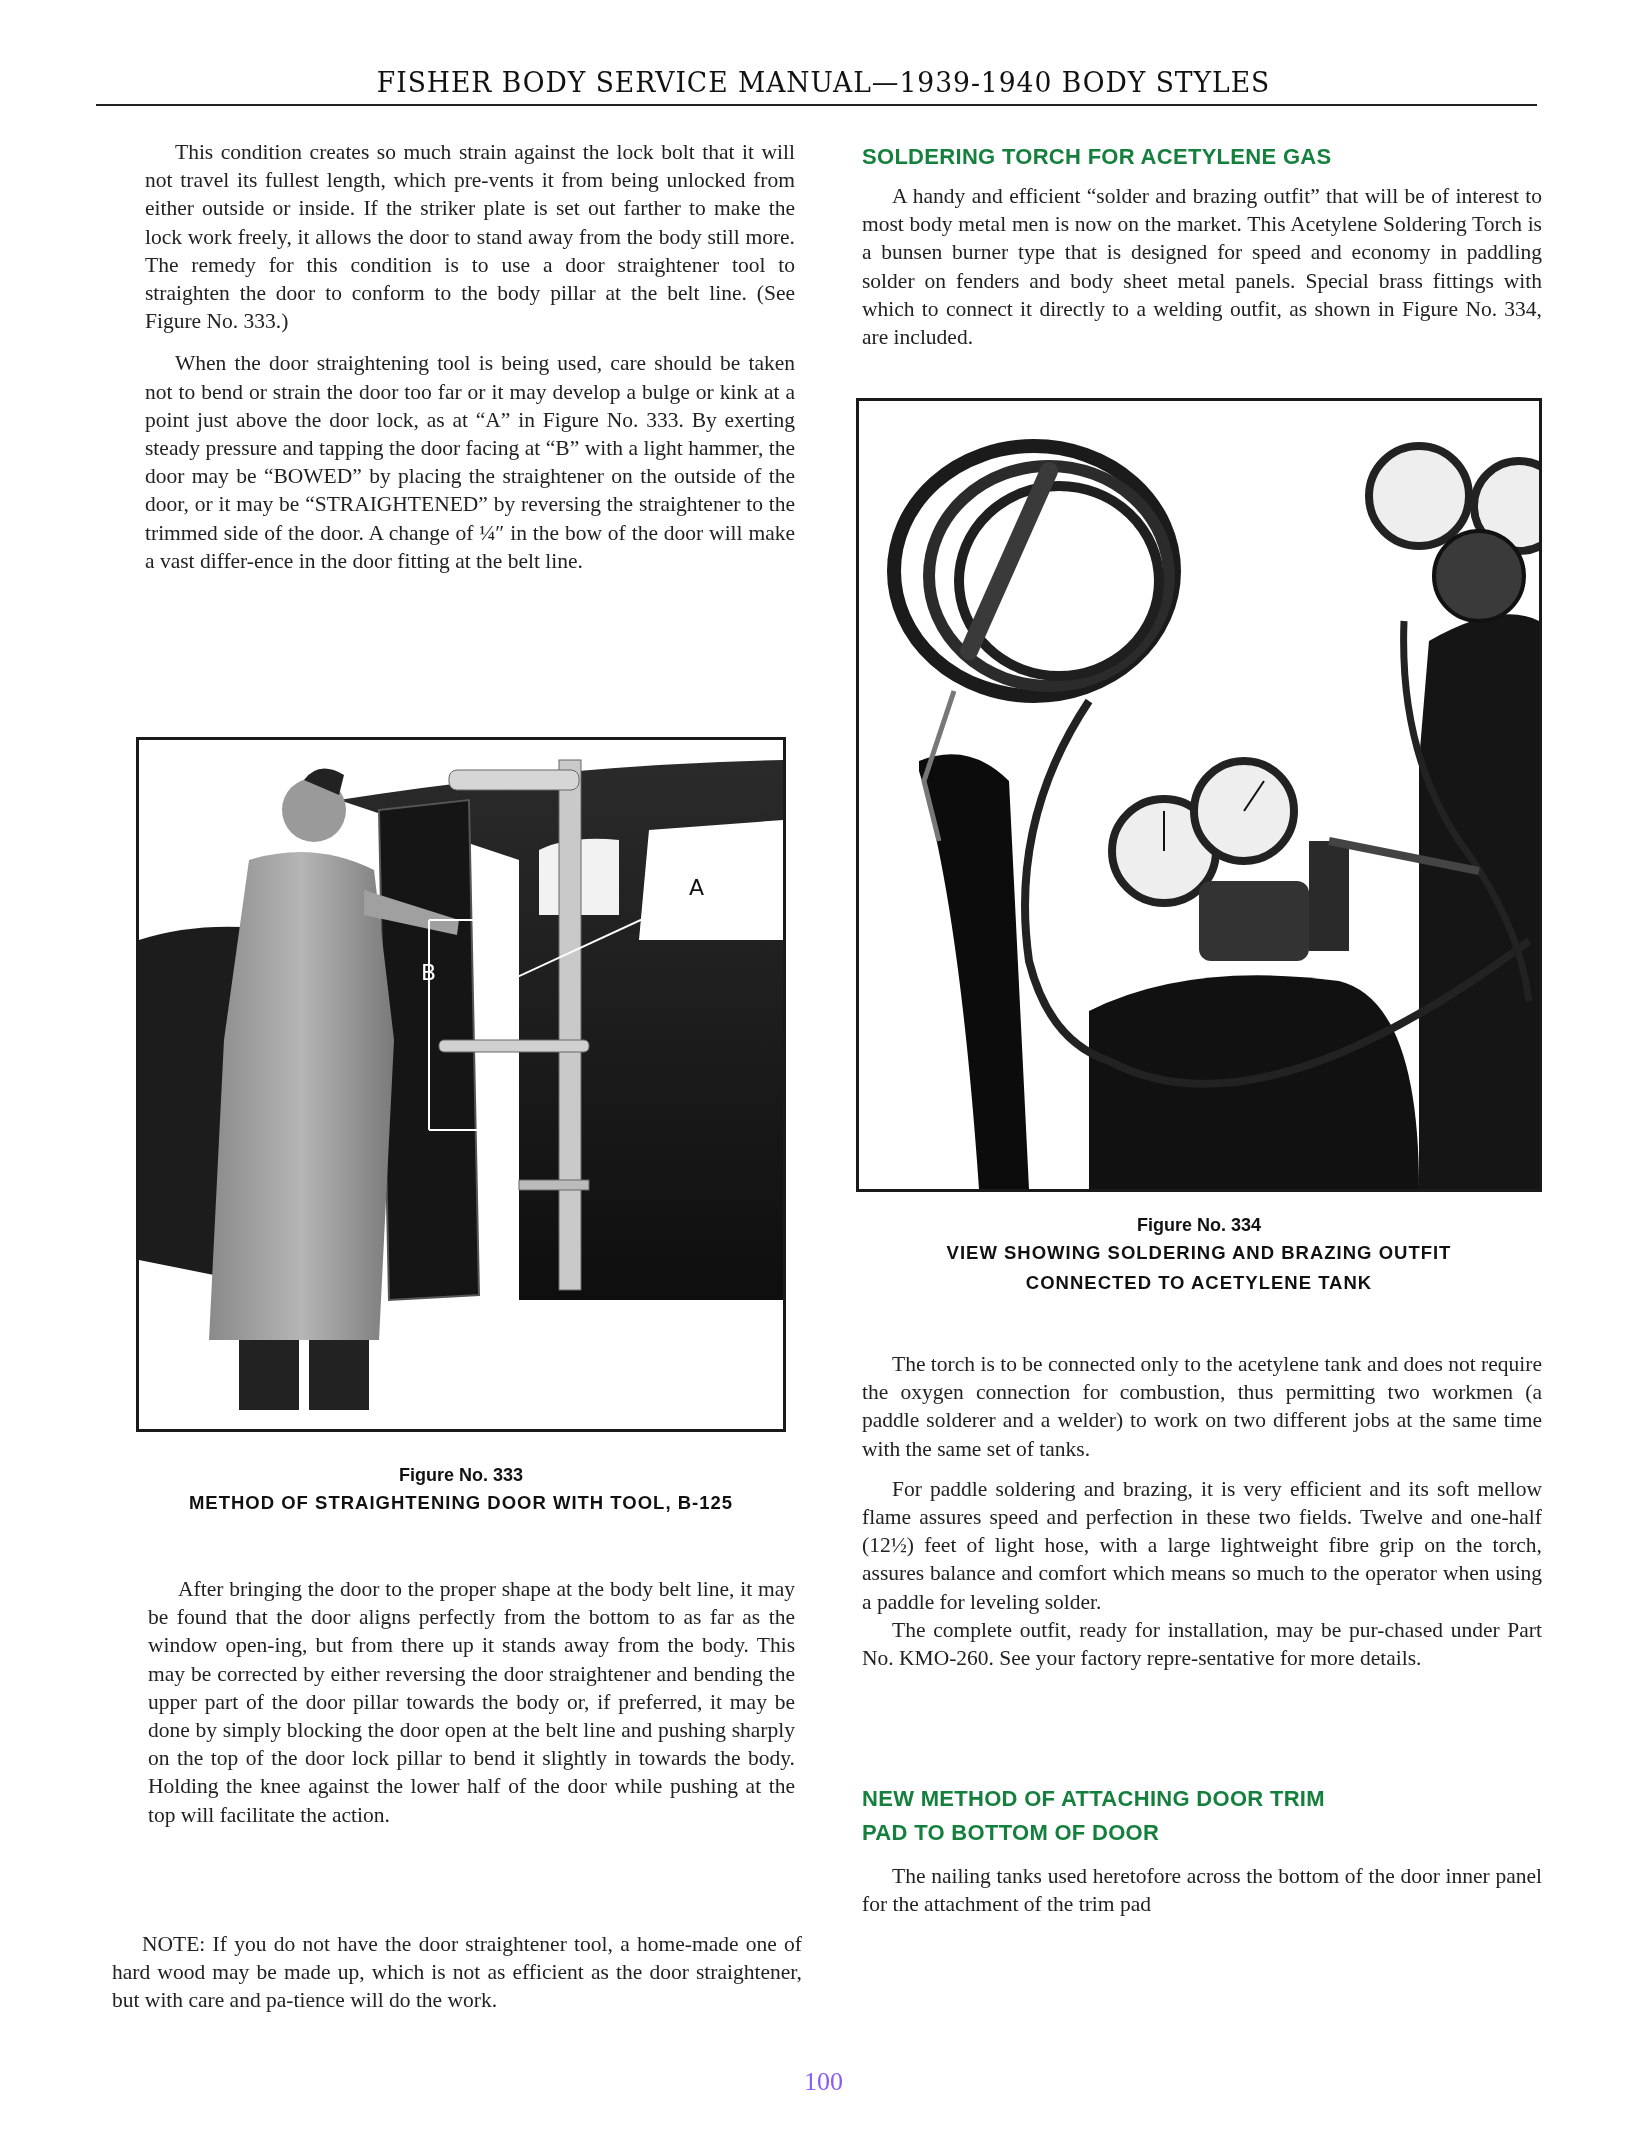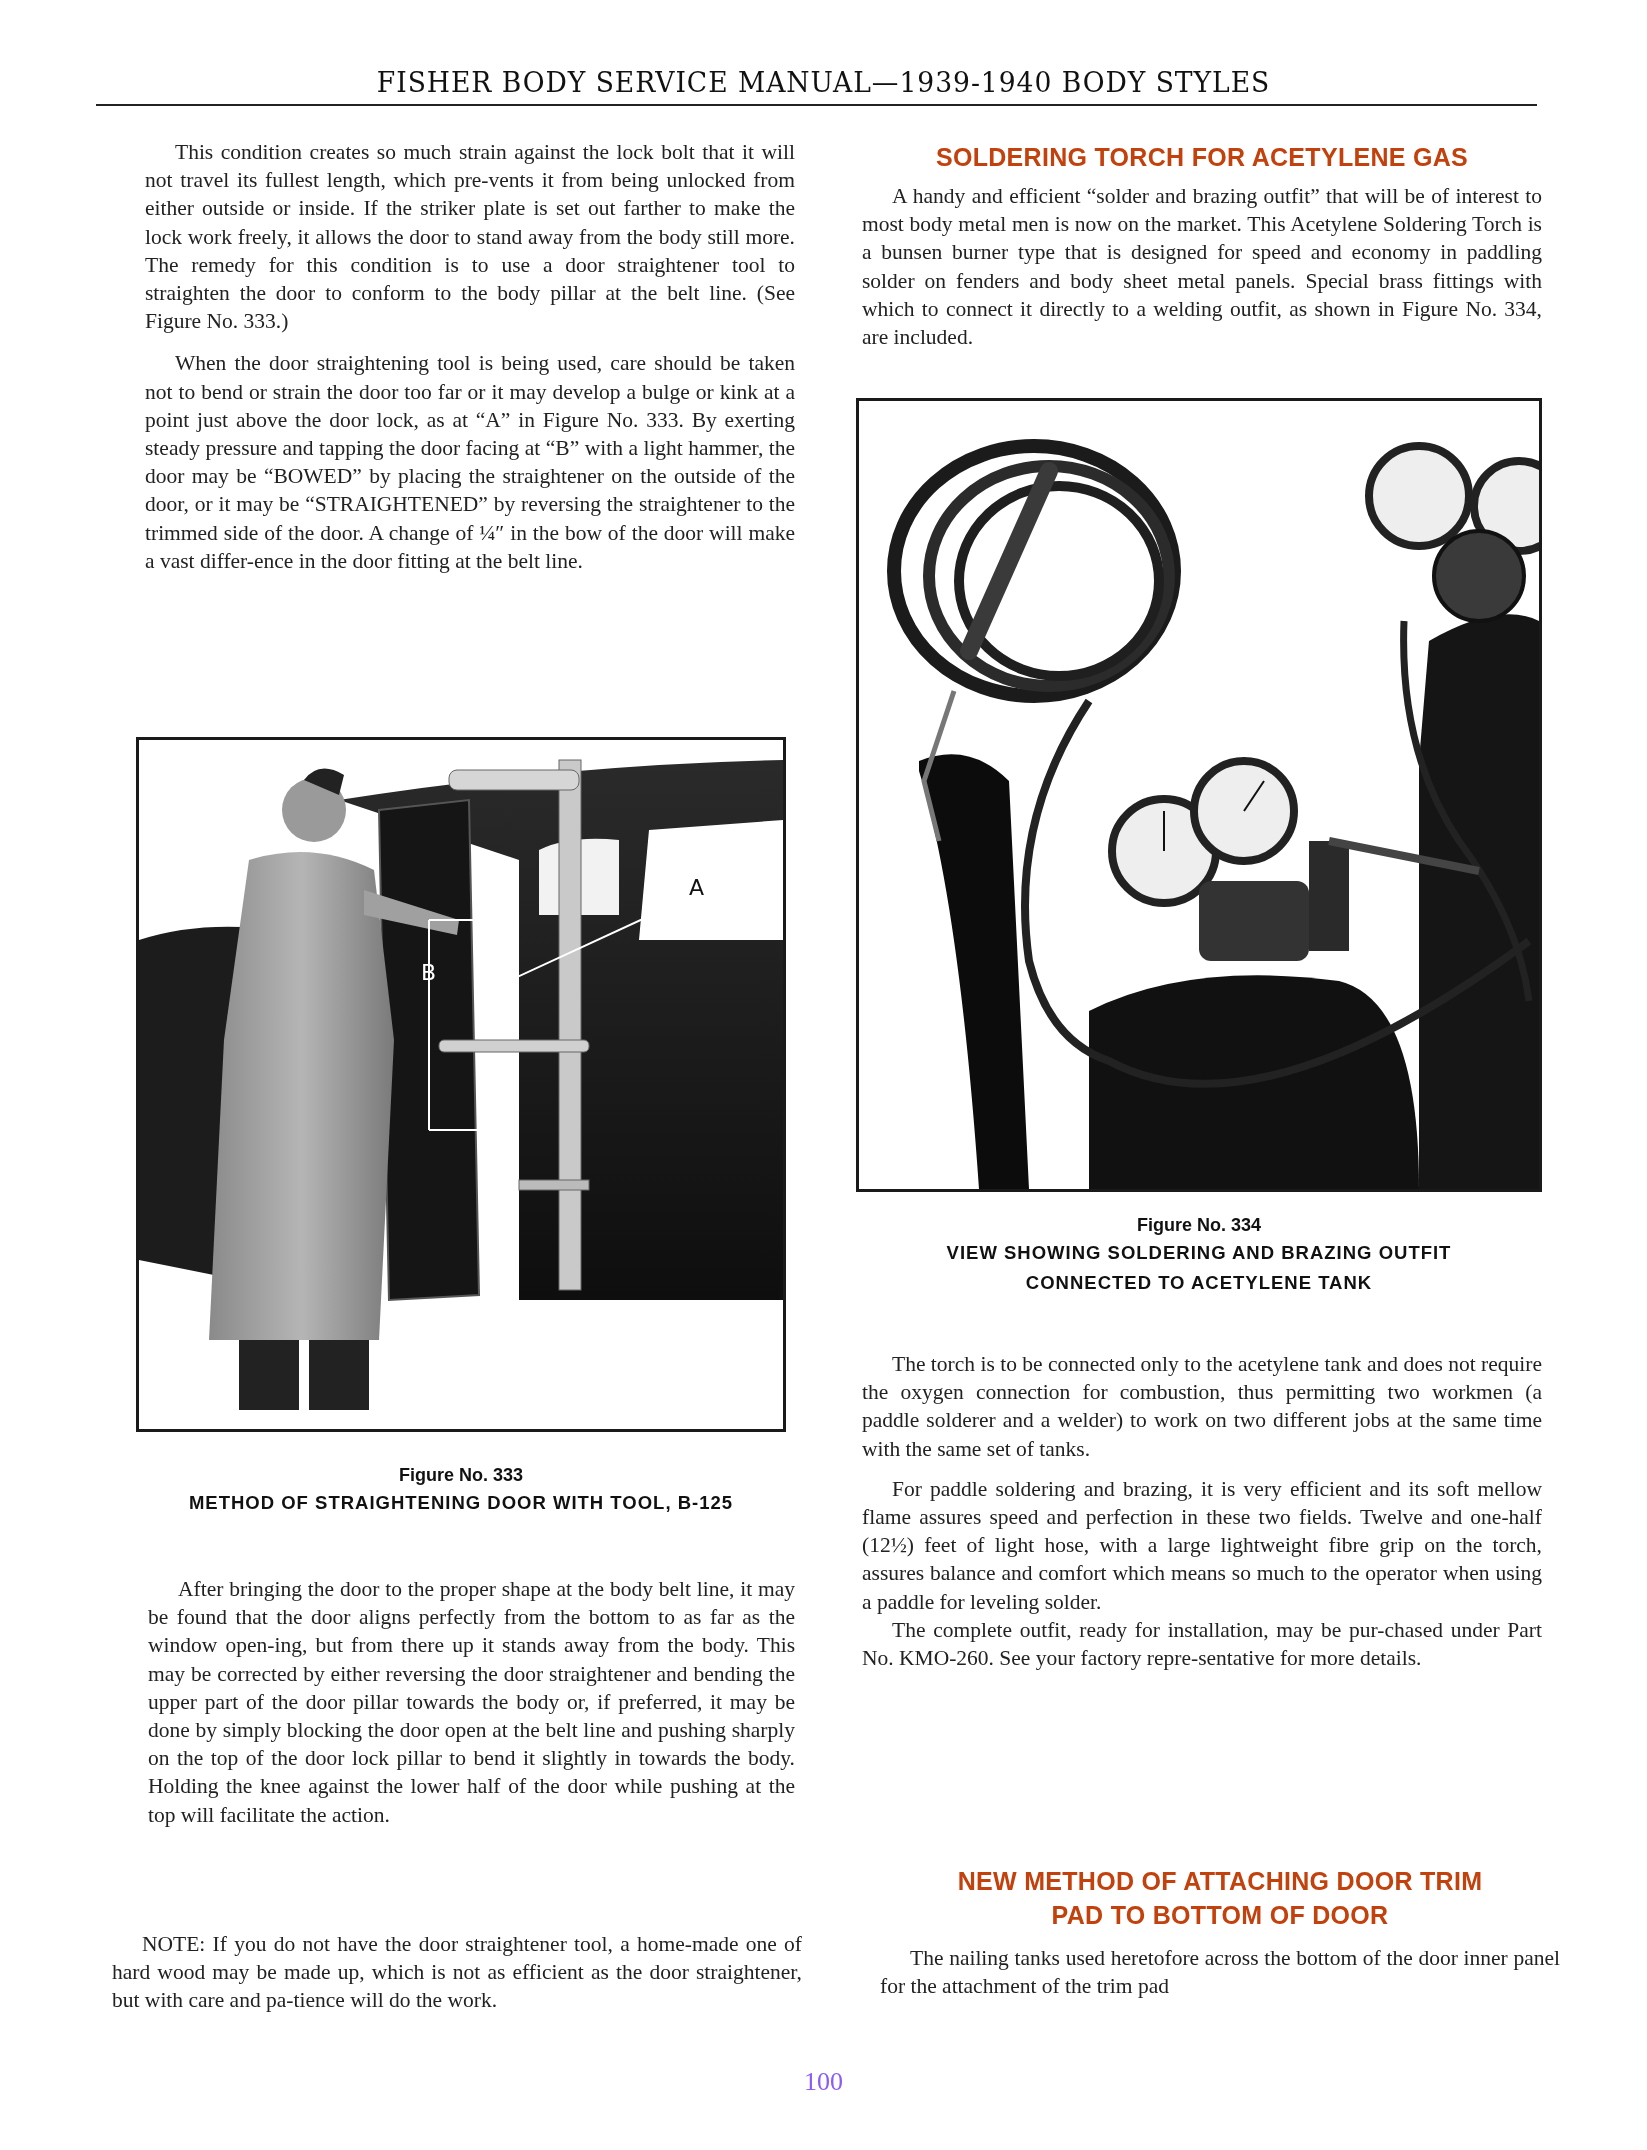--- a/index.html
+++ b/index.html
@@ -17,22 +17,22 @@
     position: absolute; left: 96px; top: 104px; width: 1441px; height: 2px; background: #222;
   }
   .col { position: absolute; }
   .col-left { left: 145px; width: 650px; }
   .col-right { left: 862px; width: 680px; }
   p.body {
     margin: 0; font-family: "Liberation Serif", serif; font-size: 21.5px; line-height: 28.2px;
     text-align: justify; text-indent: 30px; color: #222; hyphens: manual;
   }
   .heading {
-    font-family: "Liberation Sans", sans-serif; font-weight: bold; font-size: 25px;
-    text-align: center; color: #c2410c; line-height: 34px; letter-spacing: 0.3px;
+    font-family: "Liberation Sans", sans-serif; font-weight: bold; font-size: 22px;
+    text-align: left; color: #15803d; line-height: 34px; letter-spacing: 0.3px;
   }
   .fig-box {
     position: absolute; border: 3px solid #1a1a1a; background: #fff; overflow: hidden;
   }
   .fig-caption {
     position: absolute; text-align: center; font-family: "Liberation Sans", sans-serif;
     font-weight: bold; color: #111;
   }
   .fig-caption .num { font-size: 18px; line-height: 26px; }
   .fig-caption .desc { font-size: 18.5px; line-height: 30px; letter-spacing: 1px; }
@@ -147,19 +147,19 @@
   <div class="desc">VIEW SHOWING SOLDERING AND BRAZING OUTFIT</div>
   <div class="desc">CONNECTED TO ACETYLENE TANK</div>
 </div>
 
 <div class="col col-right" style="top:1350px;">
   <p class="body">The torch is to be connected only to the acetylene tank and does not require the oxygen connection for combustion, thus permitting two workmen (a paddle solderer and a welder) to work on two different jobs at the same time with the same set of tanks.</p>
   <p class="body" style="margin-top:12px;">For paddle soldering and brazing, it is very efficient and its soft mellow flame assures speed and perfection in these two fields. Twelve and one-half (12½) feet of light hose, with a large lightweight fibre grip on the torch, assures balance and comfort which means so much to the operator when using a paddle for leveling solder.</p>
   <p class="body" style="margin-top:0;">The complete outfit, ready for installation, may be pur-chased under Part No. KMO-260. See your factory repre-sentative for more details.</p>
 </div>
 
-<div class="col col-right" style="top:1864px;margin-left:18px;">
+<div class="col col-right" style="top:1782px;">
   <div class="heading">NEW METHOD OF ATTACHING DOOR TRIM</div>
   <div class="heading">PAD TO BOTTOM OF DOOR</div>
   <p class="body" style="margin-top:12px;">The nailing tanks used heretofore across the bottom of the door inner panel for the attachment of the trim pad</p>
 </div>
 
 <div class="page-number">100</div>
 
 </body></html>

